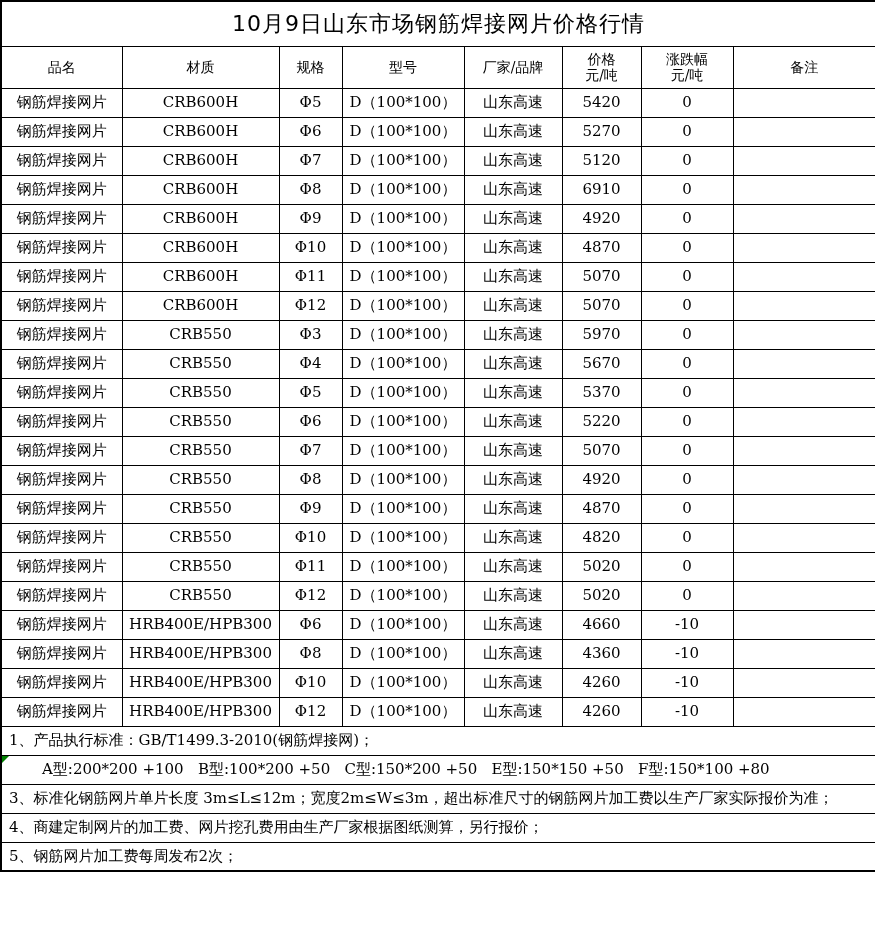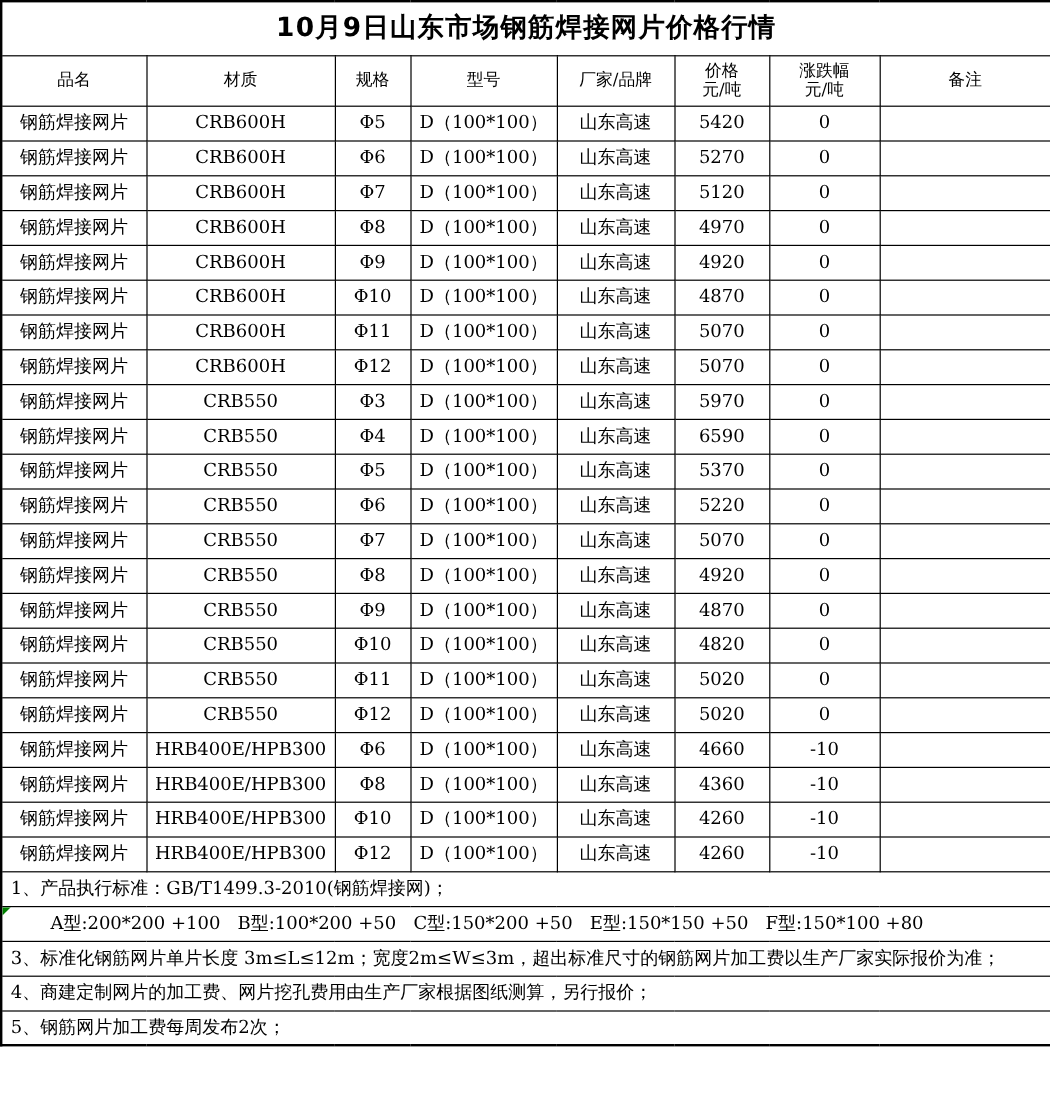--- a/index.html
+++ b/index.html
@@ -33,21 +33,21 @@
   col.c-spec   { width: 63px; }
   col.c-model  { width: 122px; }
   col.c-brand  { width: 98px; }
   col.c-price  { width: 79px; }
   col.c-change { width: 92px; }
   col.c-note   { width: 143px; }
 
   tr.title-row td {
     height: 45px;
     font-family: "DejaVu Sans", sans-serif;
-    font-weight: bold;
+    font-weight: normal;
     font-size: 22px;
     letter-spacing: 1px;
   }
   tr.header-row th {
     height: 42px;
     white-space: pre-line;
     font-size: 14px;
   }
   tr.data-row td { height: 29px; }
 
@@ -132,21 +132,21 @@
           <td>5120</td>
           <td>0</td>
           <td></td>
         </tr>
         <tr class="data-row">
           <td>钢筋焊接网片</td>
           <td>CRB600H</td>
           <td>Φ8</td>
           <td>D（100*100）</td>
           <td>山东高速</td>
-          <td>4970</td>
+          <td>6910</td>
           <td>0</td>
           <td></td>
         </tr>
         <tr class="data-row">
           <td>钢筋焊接网片</td>
           <td>CRB600H</td>
           <td>Φ9</td>
           <td>D（100*100）</td>
           <td>山东高速</td>
           <td>4920</td>
@@ -192,21 +192,21 @@
           <td>5970</td>
           <td>0</td>
           <td></td>
         </tr>
         <tr class="data-row">
           <td>钢筋焊接网片</td>
           <td>CRB550</td>
           <td>Φ4</td>
           <td>D（100*100）</td>
           <td>山东高速</td>
-          <td>6590</td>
+          <td>5670</td>
           <td>0</td>
           <td></td>
         </tr>
         <tr class="data-row">
           <td>钢筋焊接网片</td>
           <td>CRB550</td>
           <td>Φ5</td>
           <td>D（100*100）</td>
           <td>山东高速</td>
           <td>5370</td>

